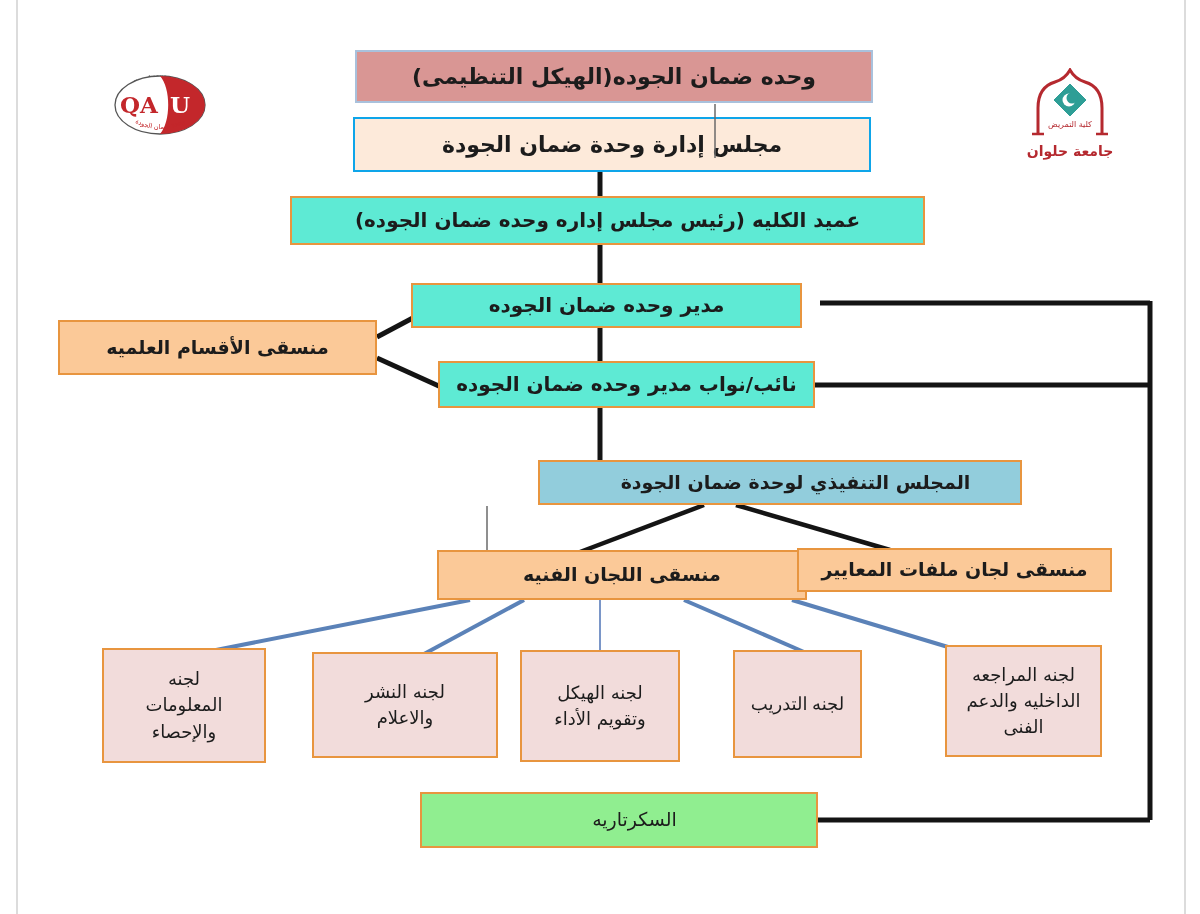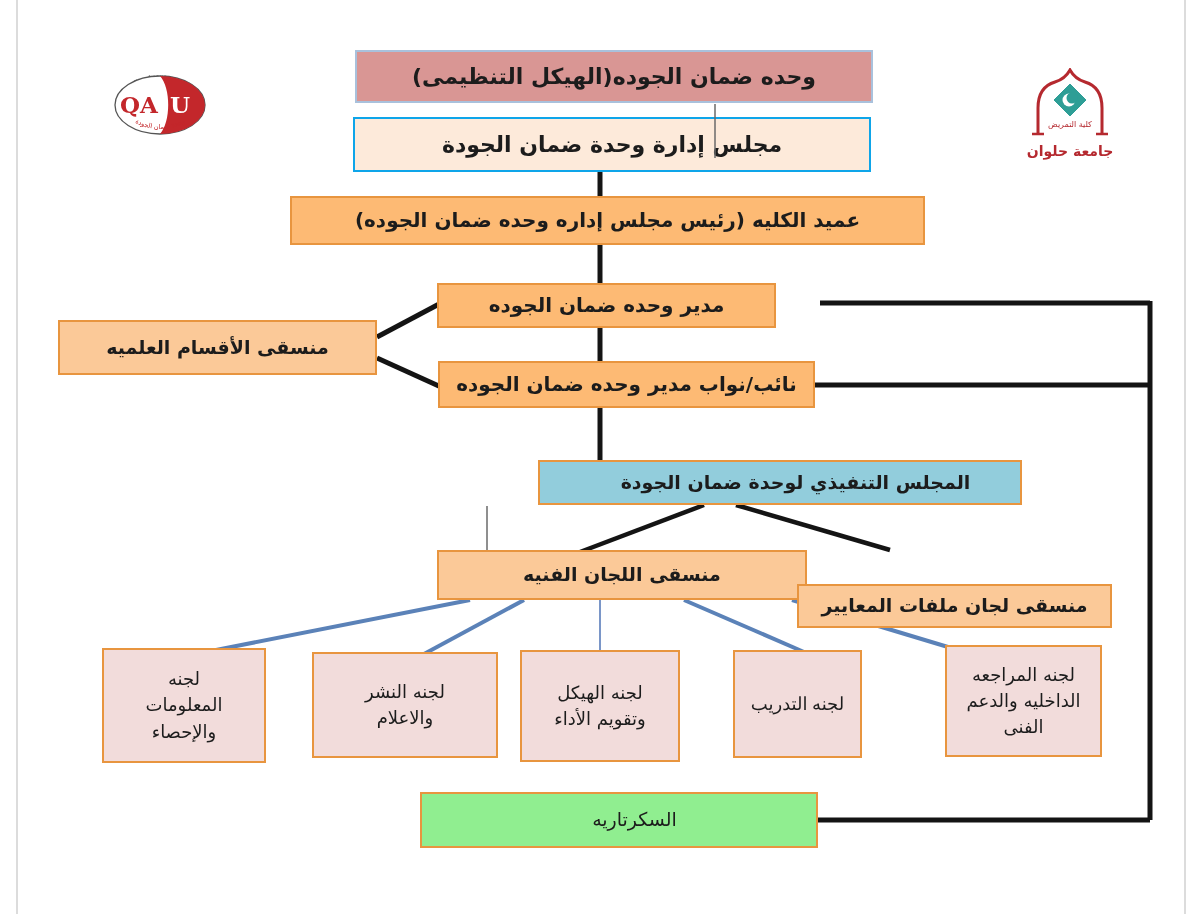--- a/index.html
+++ b/index.html
@@ -12,21 +12,21 @@
   .layer0{z-index:0;}
   .layer2{z-index:2;}
   .node{
     position:absolute;box-sizing:border-box;z-index:1;
     display:flex;align-items:center;justify-content:center;text-align:center;
     border:2.5px solid #e8953f;color:#1c1c1c;
   }
   .node span{white-space:pre-line;direction:rtl;unicode-bidi:plaintext;line-height:1.45;}
   .f-pink {background:#d99694;border:2px solid #a9c1dc;}
   .f-peach{background:#fdeada;border:2px solid #0ea5e9;}
-  .f-blue {background:#fdba74;}
+  .f-blue {background:#5eead4;}
   .f-orange{background:#fbc998;}
   .f-teal {background:#92cddc;padding-left:31px;}
   .f-cpink{background:#f2dcdb;}
   .f-green{background:#90ee90;padding-left:31px;}
   .bold{font-weight:bold;}
   .fs22{font-size:22px;} .fs20{font-size:20px;} .fs19{font-size:19px;} .fs18{font-size:18px;}
   .logo{position:absolute;z-index:1;}
 </style>
 </head>
 <body>
@@ -106,41 +106,41 @@
   </div>
 
   <div class="node f-peach bold fs22" style="left:353px;top:117px;width:518px;height:55px;">
     <span>مجلس إدارة وحدة ضمان الجودة</span>
   </div>
 
   <div class="node f-blue bold fs20" style="left:290px;top:196px;width:635px;height:49px;">
     <span>عميد الكليه (رئيس مجلس إداره وحده ضمان الجوده)</span>
   </div>
 
-  <div class="node f-blue bold fs20" style="left:437px;top:283px;width:339px;height:45px;">
+  <div class="node f-blue bold fs20" style="left:411px;top:283px;width:391px;height:45px;">
     <span>مدير وحده ضمان الجوده</span>
   </div>
 
   <div class="node f-orange bold fs19" style="left:58px;top:320px;width:319px;height:55px;">
     <span>منسقى الأقسام العلميه</span>
   </div>
 
   <div class="node f-blue bold fs20" style="left:438px;top:361px;width:377px;height:47px;">
     <span>نائب/نواب مدير وحده ضمان الجوده</span>
   </div>
 
   <div class="node f-teal bold fs19" style="left:538px;top:460px;width:484px;height:45px;">
     <span>المجلس التنفيذي لوحدة ضمان الجودة</span>
   </div>
 
   <div class="node f-orange bold fs19" style="left:437px;top:550px;width:370px;height:50px;">
     <span>منسقى اللجان الفنيه</span>
   </div>
 
-  <div class="node f-orange bold fs19" style="left:797px;top:548px;width:315px;height:44px;margin-top:36px;">
+  <div class="node f-orange bold fs19" style="left:797px;top:548px;width:315px;height:44px;">
     <span>منسقى لجان ملفات المعايير</span>
   </div>
 
   <div class="node f-cpink fs18" style="left:102px;top:648px;width:164px;height:115px;">
     <span>لجنه
 المعلومات
 والإحصاء</span>
   </div>
 
   <div class="node f-cpink fs18" style="left:312px;top:652px;width:186px;height:106px;">

